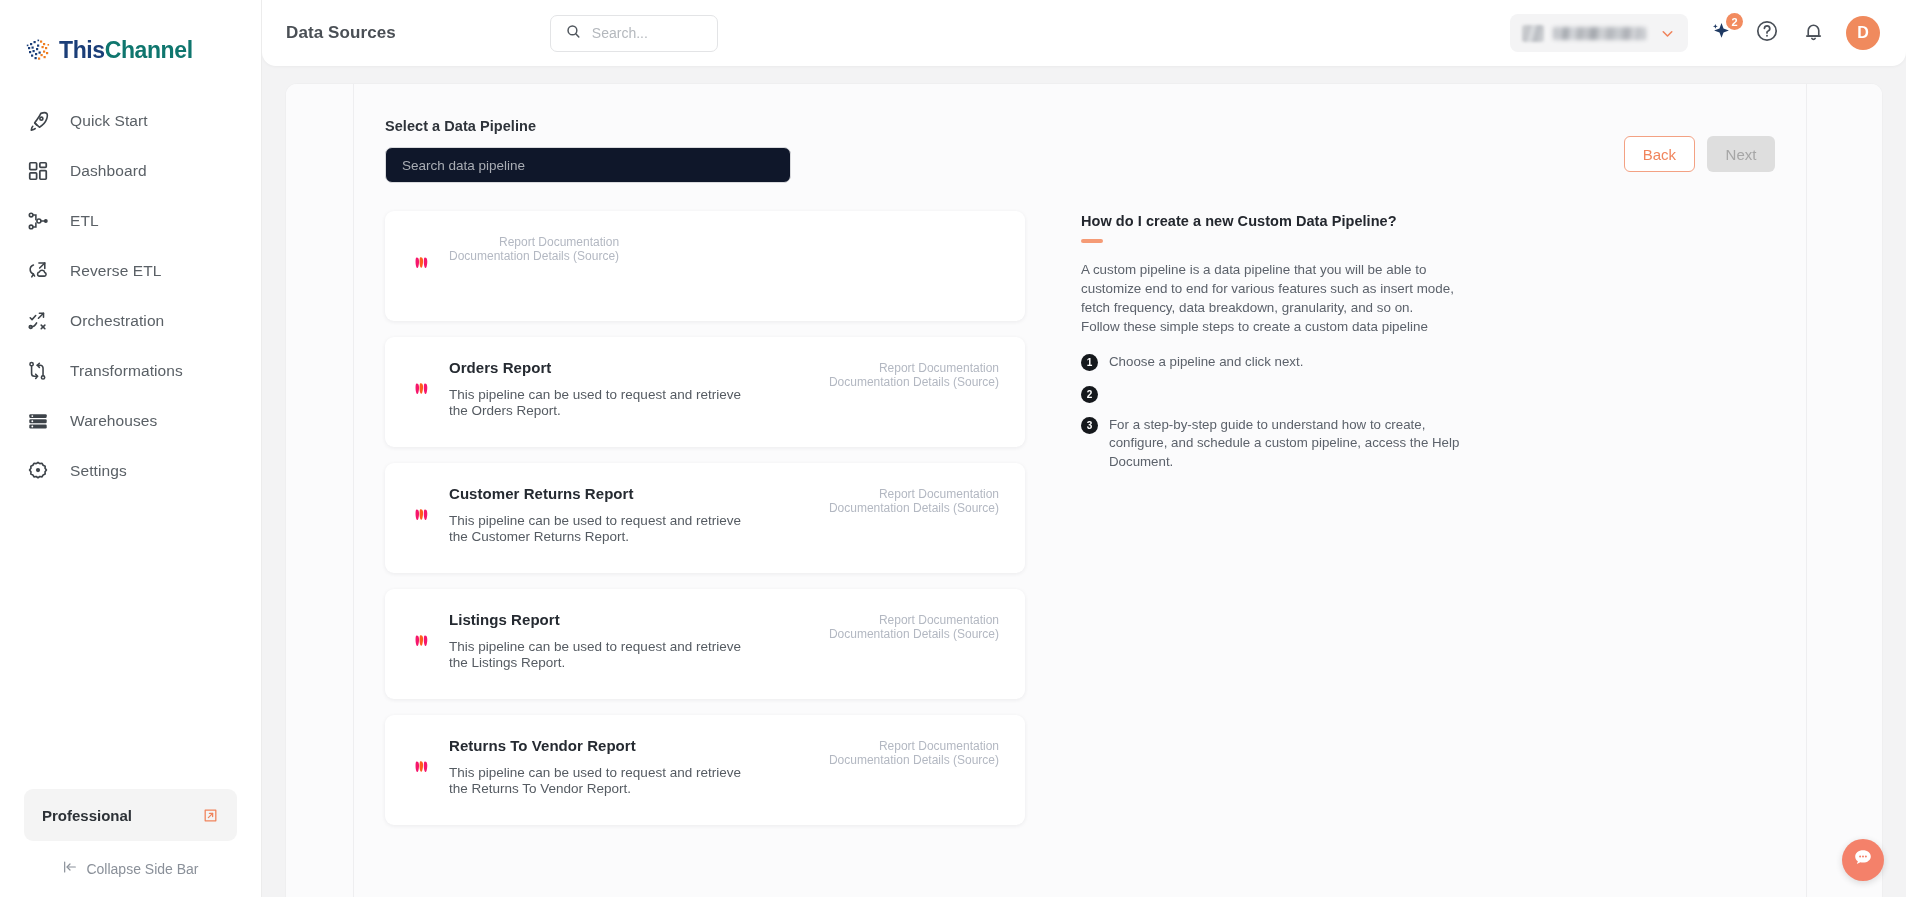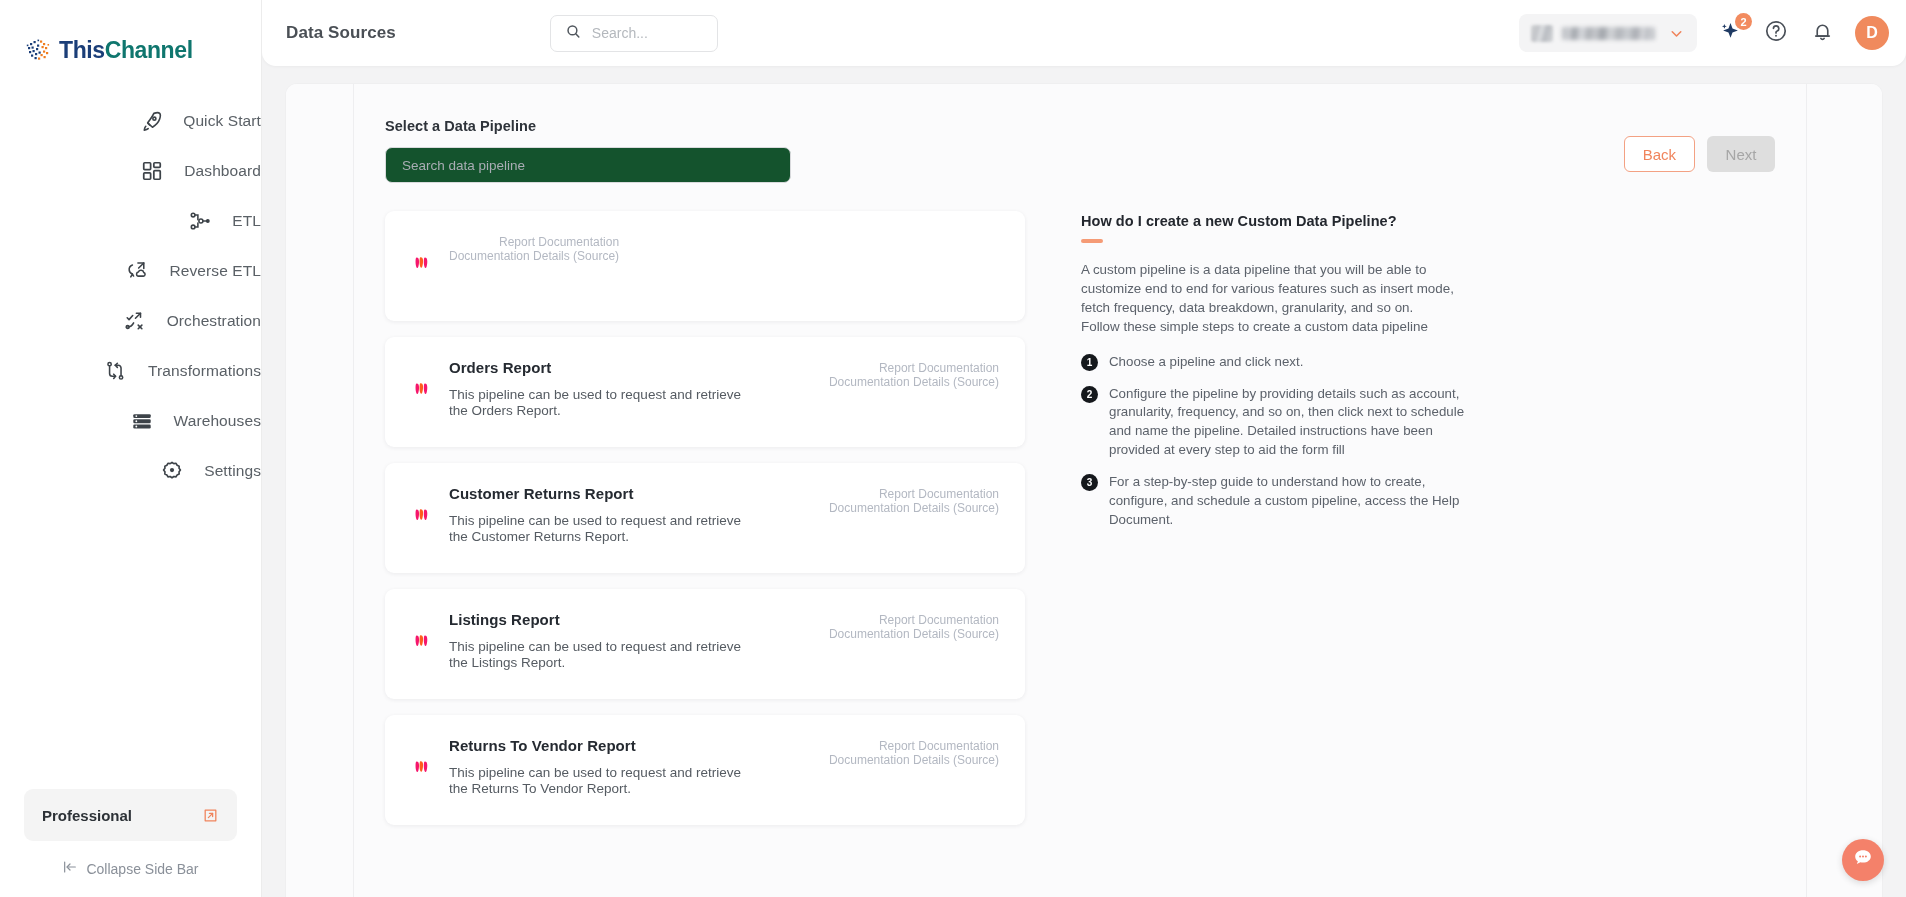--- a/index.html
+++ b/index.html
@@ -43,21 +43,20 @@
     letter-spacing: -0.4px;
     white-space: nowrap;
   }
   .logo-text .t1 { color: #1b3e78; }
   .logo-text .t2 { color: #0f766e; }
 
   .nav {
     margin-top: 22px;
     display: flex;
     flex-direction: column;
-    align-items: flex-end;
   }
   .nav-item {
     display: flex;
     align-items: center;
     gap: 20px;
     height: 50px;
     padding-left: 26px;
     cursor: pointer;
   }
   .nav-icon {
@@ -115,21 +114,21 @@
   }
 
   
   .topbar {
     height: 66px;
     flex: 0 0 66px;
     background: #ffffff;
     border-radius: 0 0 14px 14px;
     display: flex;
     align-items: center;
-    padding: 0 17px 0 24px;
+    padding: 0 26px 0 24px;
     box-shadow: 0 1px 3px rgba(0,0,0,0.04);
     position: relative;
     z-index: 4;
   }
   .page-title {
     font-size: 17px;
     font-weight: 700;
     color: #4a4f55;
     letter-spacing: 0.1px;
   }
@@ -265,21 +264,21 @@
     font-weight: 700;
     color: #2e333a;
     margin-bottom: 13px;
     letter-spacing: 0.05px;
   }
   .pipe-search {
     width: 406px;
     height: 36px;
     border: 1px solid #d9dadd;
     border-radius: 7px;
-    background: #14532d;
+    background: #0f172a;
     display: flex;
     align-items: center;
     padding: 0 16px;
     cursor: text;
   }
   .pipe-search .ph { font-size: 13.5px; color: #a9adb4; }
 
   .head-btns {
     margin-left: auto;
     display: flex;
@@ -793,21 +792,20 @@
 Follow these simple steps to create a custom data pipeline</div>
               <div class="help-steps">
 
                 <div class="help-step">
                   <span class="step-num">1</span>
                   <span class="step-text">Choose a pipeline and click next.</span>
                 </div>
 
                 <div class="help-step">
                   <span class="step-num">2</span>
-                  <span class="step-text">Configure the pipeline by providing details such as account, granularity, frequency, and so on, then click next to schedule and name the pipeline. Detailed instructions have been provided at every step to aid the form fill</span>
                 </div>
 
                 <div class="help-step">
                   <span class="step-num">3</span>
                   <span class="step-text">For a step-by-step guide to understand how to create, configure, and schedule a custom pipeline, access the Help Document.</span>
                 </div>
 
               </div>
             </div>
 

